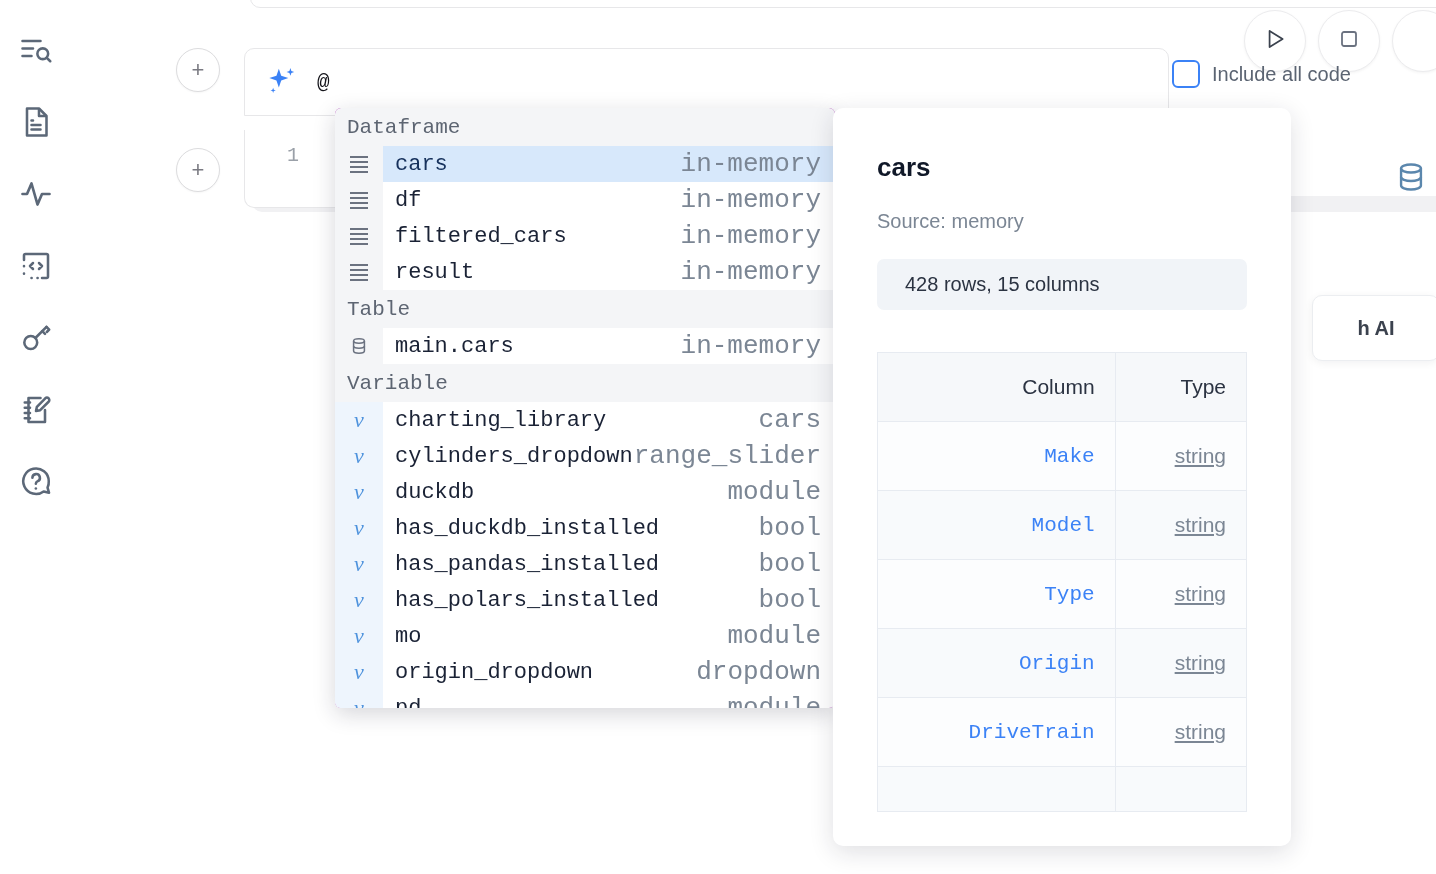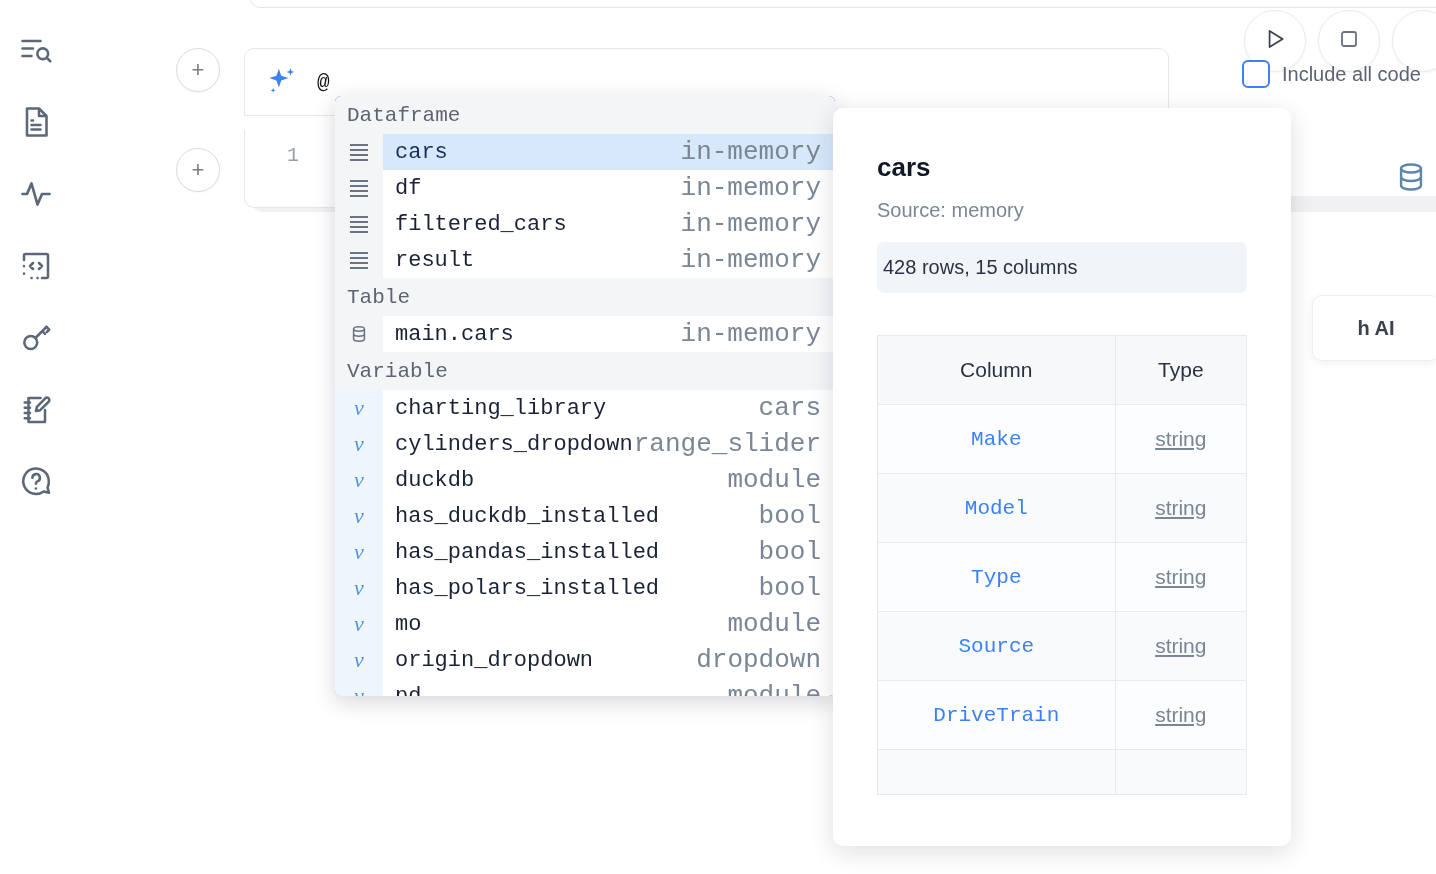--- a/index.html
+++ b/index.html
@@ -62,21 +62,21 @@
   
   .runbar { position: absolute; left: 1172px; top: 10px; display:flex; gap: 12px; }
   .circle-btn {
     width: 62px; height: 62px; border-radius: 50%;
     border: 1px solid #ececee; background:#fff;
     display:flex; align-items:center; justify-content:center; cursor:pointer;
     box-shadow: 0 1px 3px rgba(0,0,0,0.05);
   }
 
   .include-row {
-    position: absolute; left: 1170px; top: 60px;
+    position: absolute; left: 1100px; top: 60px;
     display: flex; align-items: center; gap: 12px;
   }
   .chk {
     width: 28px; height: 28px; border-radius: 6px;
     border: 2px solid #3b82f6; background: #fff; cursor: pointer;
   }
   .include-label { font-size: 20px; color:#5b6472; }
 
   
   .code-cell {
@@ -101,21 +101,21 @@
     background:#fff; border:1px solid #eceef1; border-radius: 10px;
     display:flex; align-items:center; justify-content:center;
     font-size: 20px; font-weight: 600; color:#3b424e;
     box-shadow: 0 2px 8px rgba(20,20,40,0.06);
     overflow: hidden; white-space: nowrap;
   }
   .ai-chip span { }
 
   
   .ac {
-    position: absolute; left: 335px; top: 96px; width: 500px; height: 600px;
+    position: absolute; left: 335px; top: 108px; width: 500px; height: 600px;
     background: #a21caf;
     border-radius: 6px;
     box-shadow: 0 6px 22px rgba(25,30,50,0.18);
     overflow: hidden;
     font-family: "Liberation Mono", monospace;
   }
   .ac-group {
     background:#f4f5f7; color:#5d6572;
     font-size: 21px; padding: 6px 0 6px 12px; height: 38px;
     display:flex; align-items:center;
@@ -145,31 +145,31 @@
   .hamb i { display:block; width: 18px; height: 2px; background:#6b7280; }
 
   
   .docpanel {
     position:absolute; left: 833px; top: 108px; width: 458px; height: 738px;
     background:#fff; border-radius: 10px;
     box-shadow: 0 6px 24px rgba(25,30,50,0.14);
     overflow:hidden; padding: 44px 44px 0 44px;
   }
   .doc-title { font-size: 26px; font-weight: 700; color:#101828; }
-  .doc-source { font-size: 20px; color:#7b8694; margin-top: 16px; }
+  .doc-source { font-size: 20px; color:#7b8694; margin-top: 27px; }
   .doc-pill {
-    margin-top: 20px; background:#f1f4f8; border-radius: 7px;
-    padding: 14px 6px; font-size: 20px; color:#2b3342;
+    margin-top: 26px; background:#f1f4f8; border-radius: 7px;
+    padding: 14px 28px; font-size: 20px; color:#2b3342;
   }
   .doc-table {
     margin-top: 42px; width: 370px;
     border-collapse: collapse;
   }
   .doc-table th, .doc-table td {
-    border: 1px solid #e7ebf1; text-align: center;
+    border: 1px solid #e7ebf1; text-align: right;
     padding: 22px 20px; font-size: 21px;
   }
   .doc-table th { background:#f6f8fa; color:#2b3342; font-weight: 400; }
   .doc-table td.c-col { font-family:"Liberation Mono", monospace; color:#3b82f6; background:#fcfdfe;}
   .doc-table td.c-type { color:#7b8694; background:#fcfdfe;text-decoration:underline; }
   .doc-table tr:nth-child(even) td { background:#f8fafc; }
 </style>
 </head>
 <body>
 
@@ -432,21 +432,21 @@
           </tr>
           <tr>
             <td class="c-col">Model</td>
             <td class="c-type">string</td>
           </tr>
           <tr>
             <td class="c-col">Type</td>
             <td class="c-type">string</td>
           </tr>
           <tr>
-            <td class="c-col">Source</td>
+            <td class="c-col">Origin</td>
             <td class="c-type">string</td>
           </tr>
           <tr>
             <td class="c-col">DriveTrain</td>
             <td class="c-type">string</td>
           </tr>
           <tr>
             <td class="c-col"></td>
             <td class="c-type"></td>
           </tr>

